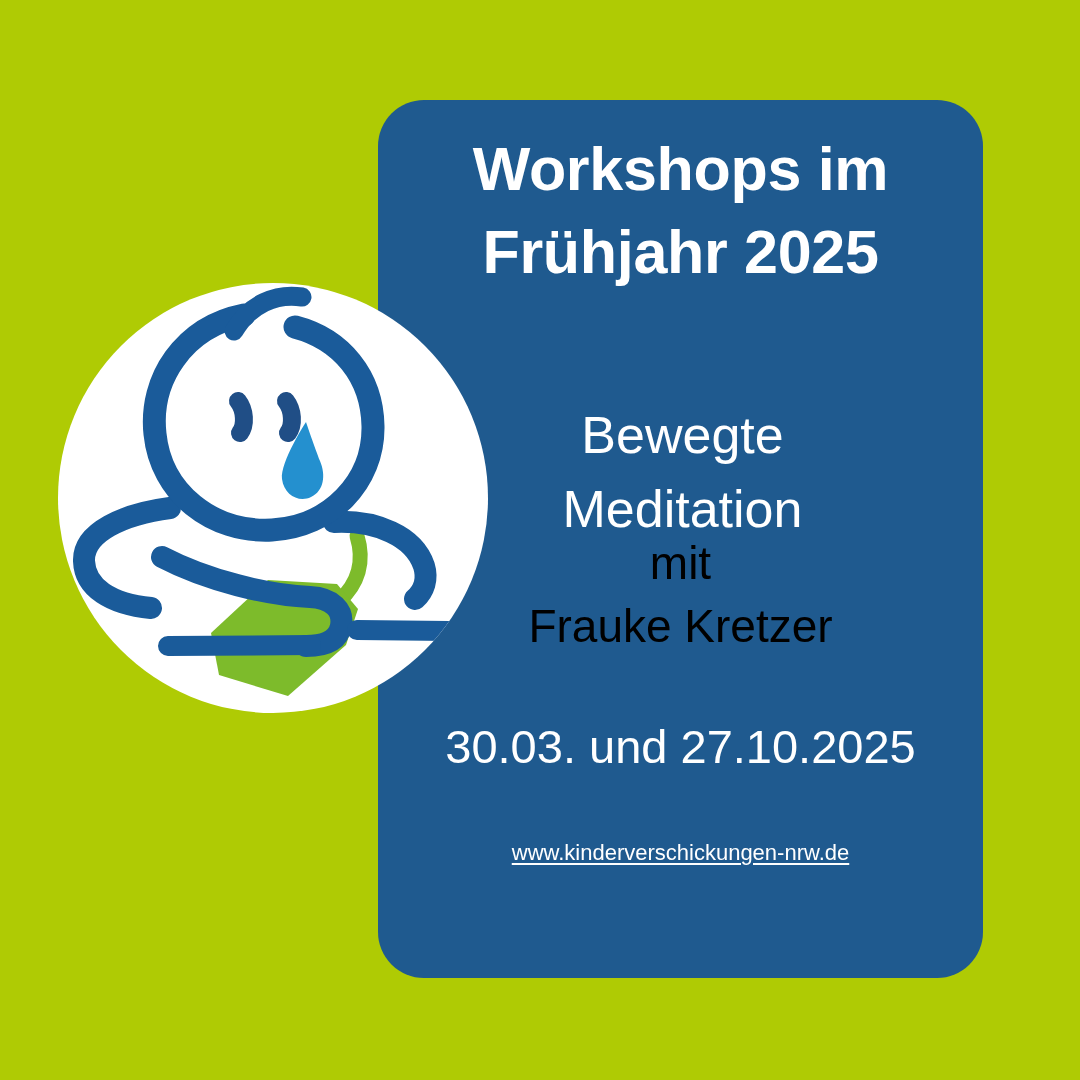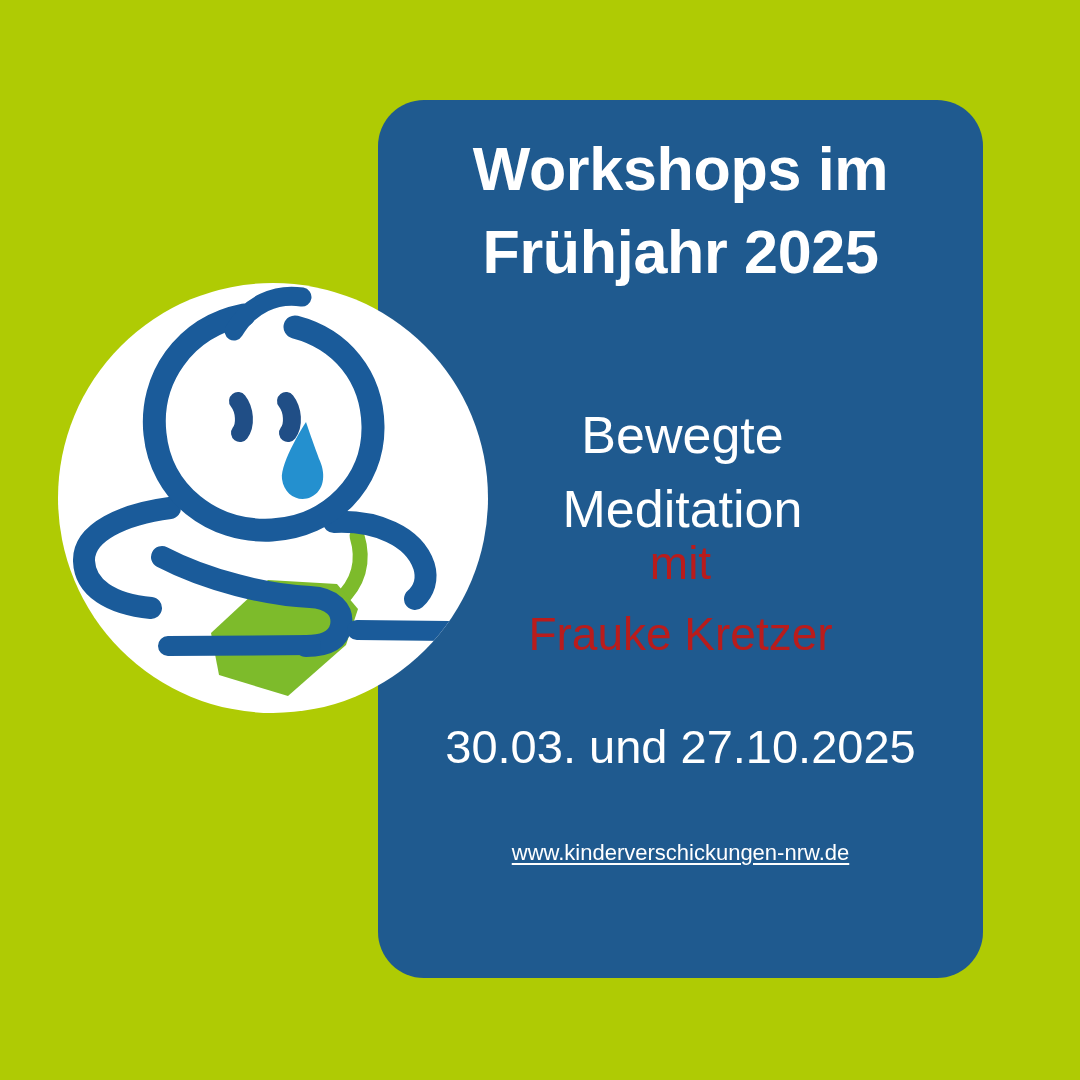--- a/index.html
+++ b/index.html
@@ -75,24 +75,24 @@
   }
 
   #presenter-block {
     position: absolute;
     left: 22px;
     right: 22px;
     top: 432px;
     font-size: 46px;
     font-weight: normal;
     line-height: 1.38;
-    color: #b91c1c;
+    color: #000000;
   }
   #presenter-connector { display: block; }
-  #presenter-name { display: block; margin-top: 8px; }
+  #presenter-name { display: block; }
 
   #event-dates {
     position: absolute;
     left: 22px;
     right: 22px;
     top: 619px;
     font-size: 47px;
     font-weight: normal;
     line-height: 1.2;
     color: #FFFFFF;

